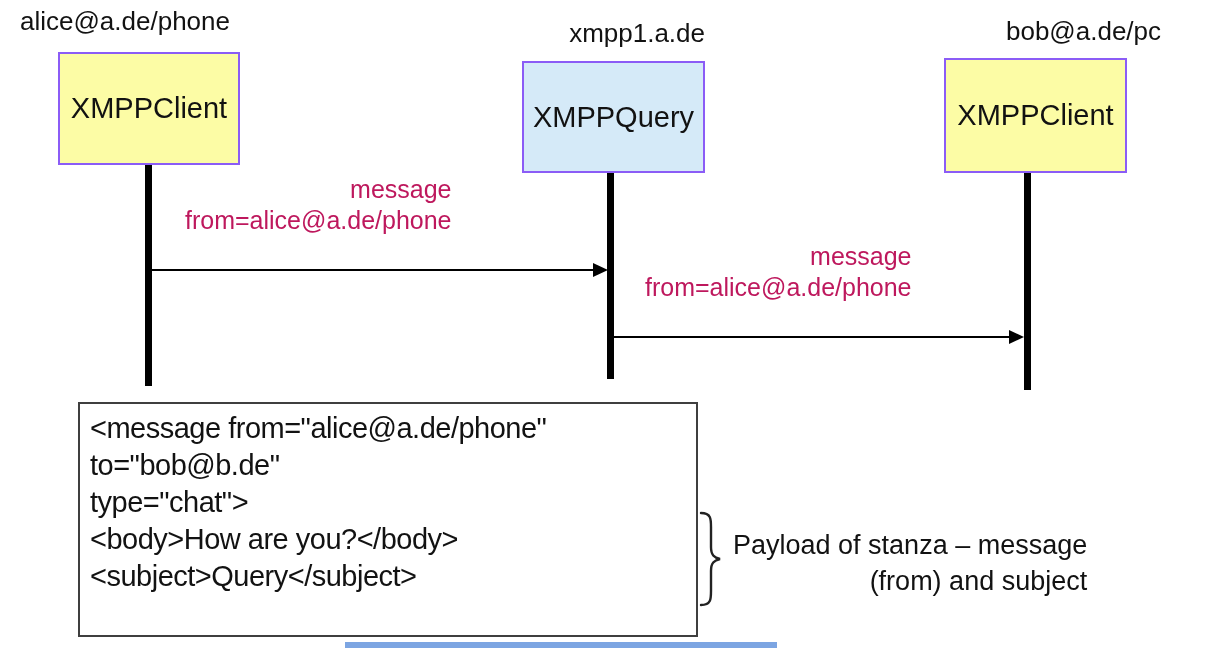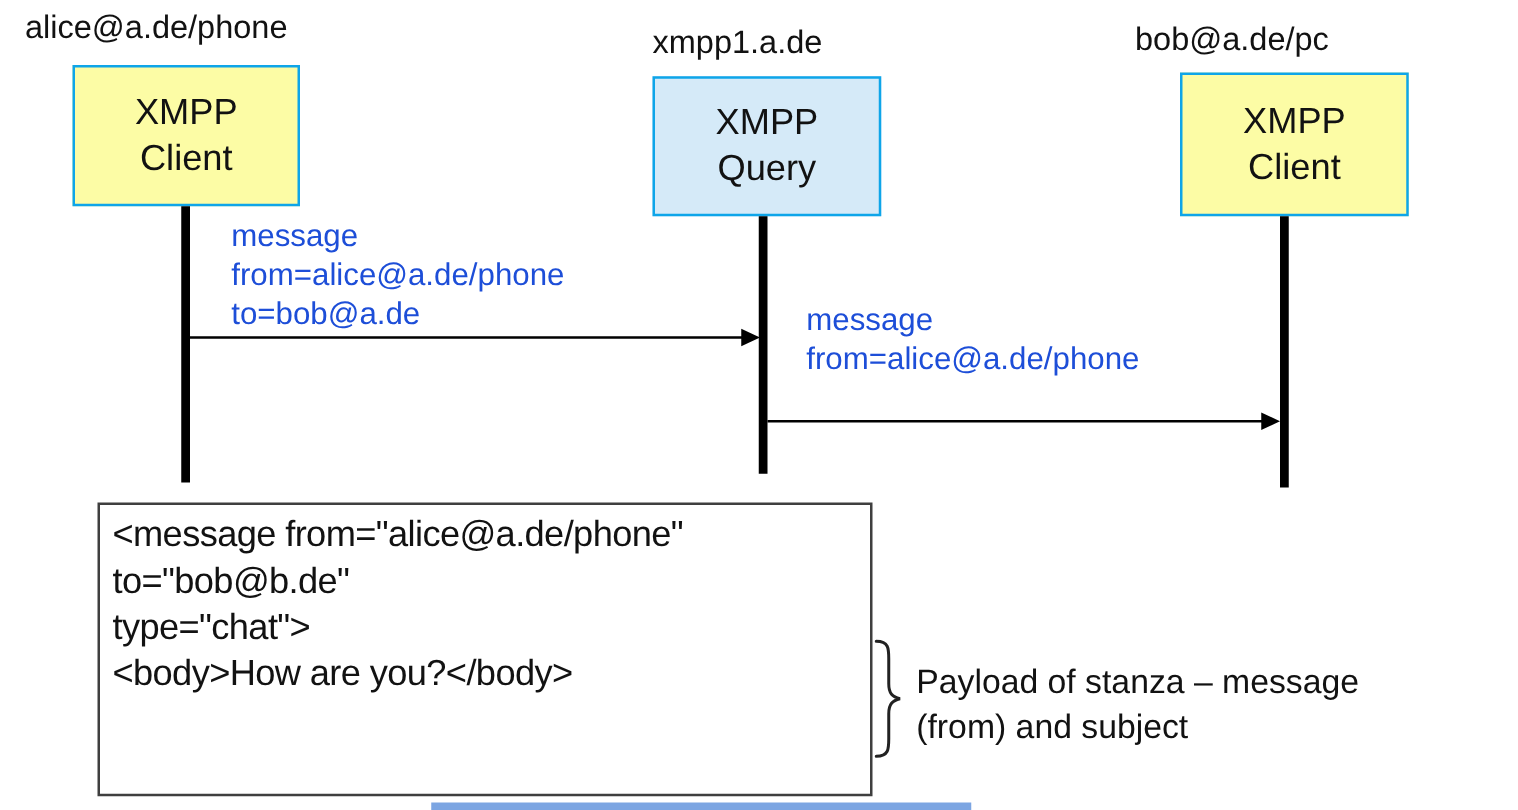--- a/index.html
+++ b/index.html
@@ -12,39 +12,40 @@
     overflow:hidden;
   }
   .abs{position:absolute;}
   .jid-label{
     font-size:26px;
     white-space:nowrap;
     color:#121212;
   }
   .actor-box{
     box-sizing:border-box;
-    border:2px solid #0ea5e9;
+    border:2px solid #8b5cf6;
     display:flex;
-    flex-direction:column;
+    flex-direction:row;
     align-items:center;
     justify-content:center;
     text-align:center;
     font-size:29px;
     line-height:37px;
     color:#121212;
   }
   .lifeline{
     width:7px;
     background:#000;
   }
   .msg-label{
     font-size:25px;
     line-height:31px;
     white-space:nowrap;
-    color:#1d4ed8;
+    color:#be185d;
+    text-align:right;
   }
   .msg-label div{white-space:nowrap;}
   .arrow-line{
     height:2px;
     background:#000;
   }
   .arrow-head{
     width:0;height:0;
     border-top:7px solid transparent;
     border-bottom:7px solid transparent;
@@ -59,33 +60,33 @@
     line-height:37px;
     letter-spacing:-0.5px;
     color:#121212;
   }
   .code-box div{white-space:nowrap;}
   .annotation{
     font-size:27px;
     line-height:36px;
     color:#121212;
   }
-  .annotation div{white-space:nowrap;}
+  .annotation div{white-space:nowrap;text-align:right;}
   .accent-bar{
     height:6px;
   }
 </style>
 </head>
 <body>
 
 <div id="canvas">
 
   <div class="abs jid-label" style="left:20px;top:6px;">alice@a.de/phone</div>
-  <div class="abs jid-label" style="left:522px;top:18px;width:183px;text-align:left;">xmpp1.a.de</div>
-  <div class="abs jid-label" style="left:908px;top:16px;width:183px;">bob@a.de/pc</div>
+  <div class="abs jid-label" style="left:522px;top:18px;width:183px;text-align:right;">xmpp1.a.de</div>
+  <div class="abs jid-label" style="left:992px;top:16px;width:183px;text-align:center;">bob@a.de/pc</div>
 
   <div class="abs actor-box" style="left:58px;top:52px;width:182px;height:113px;background:#FCFCA5;">
     <div>XMPP</div>
     <div>Client</div>
   </div>
   <div class="abs actor-box" style="left:522px;top:61px;width:183px;height:112px;background:#D5EAF8;">
     <div>XMPP</div>
     <div>Query</div>
   </div>
   <div class="abs actor-box" style="left:944px;top:58px;width:183px;height:115px;background:#FCFCA5;">
@@ -93,37 +94,37 @@
     <div>Client</div>
   </div>
 
   <div class="abs lifeline" style="left:145px;top:165px;height:221px;"></div>
   <div class="abs lifeline" style="left:607px;top:173px;height:206px;"></div>
   <div class="abs lifeline" style="left:1024px;top:173px;height:217px;"></div>
 
   <div class="abs msg-label" style="left:185px;top:174px;">
     <div>message</div>
     <div>from=alice@a.de/phone</div>
-    <div>to=bob@a.de</div>
   </div>
   <div class="abs arrow-line" style="left:152px;top:269px;width:442px;"></div>
   <div class="abs arrow-head" style="left:593px;top:263px;"></div>
 
   <div class="abs msg-label" style="left:645px;top:241px;">
     <div>message</div>
     <div>from=alice@a.de/phone</div>
   </div>
   <div class="abs arrow-line" style="left:614px;top:336px;width:396px;"></div>
   <div class="abs arrow-head" style="left:1009px;top:330px;"></div>
 
   <div class="abs code-box" style="left:78px;top:402px;width:620px;height:235px;">
     <div>&lt;message from="alice@a.de/phone"</div>
     <div>to="bob@b.de"</div>
     <div>type="chat"&gt;</div>
     <div>&lt;body&gt;How are you?&lt;/body&gt;</div>
+    <div>&lt;subject&gt;Query&lt;/subject&gt;</div>
   </div>
 
   <svg class="abs" style="left:698px;top:511px;" width="26" height="96" viewBox="0 0 26 96">
     <path d="M3 2 C13 2 13 8 13 16 L13 36 C13 44 16 46.5 22 48 C16 49.5 13 52 13 60 L13 80 C13 88 13 94 3 94" fill="none" stroke="#222" stroke-width="2.4" stroke-linecap="round"></path>
   </svg>
 
   <div class="abs annotation" style="left:733px;top:527px;">
     <div>Payload of stanza – message</div>
     <div>(from) and subject</div>
   </div>

